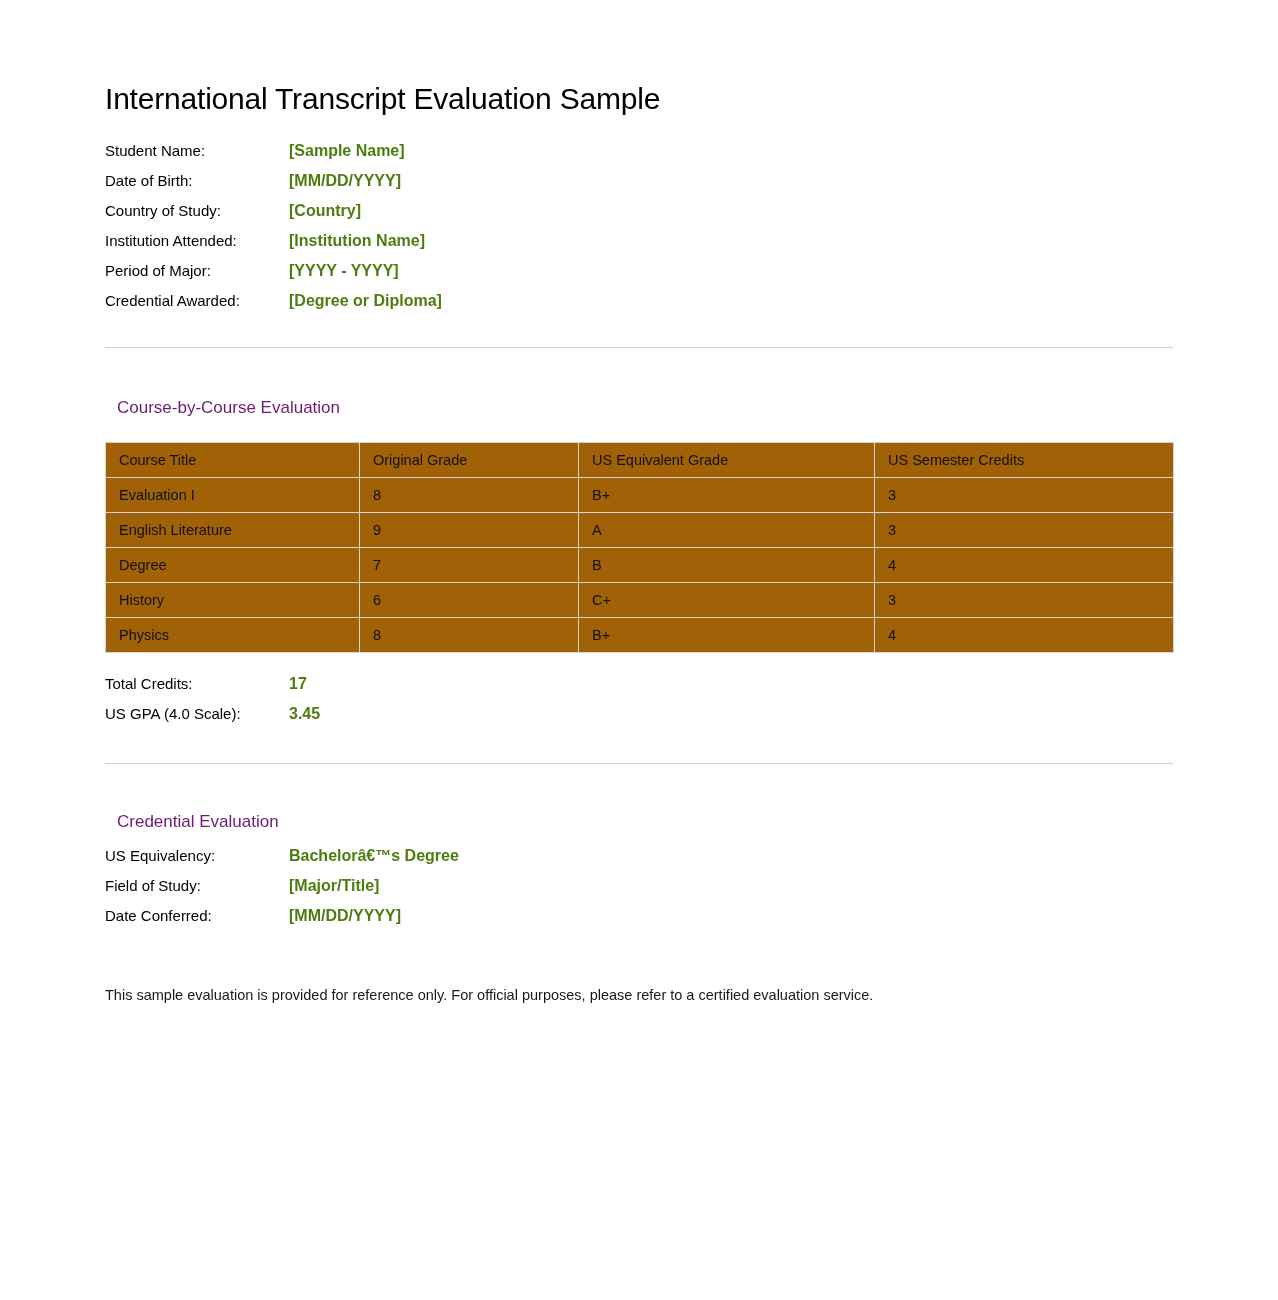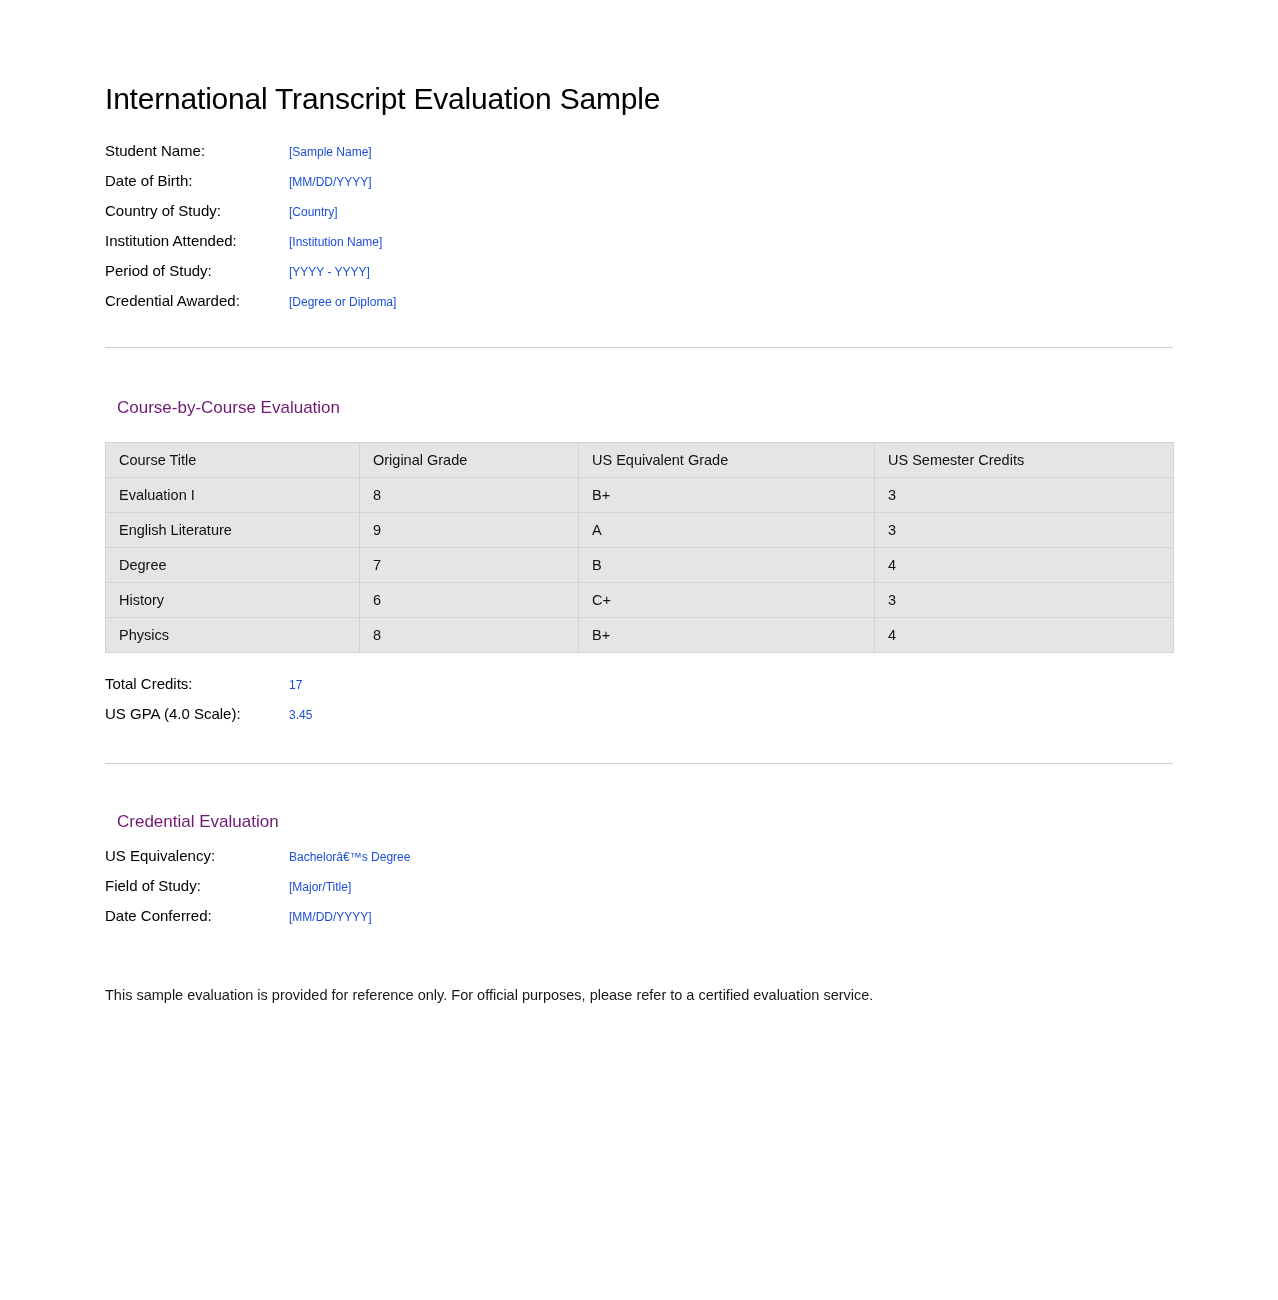--- a/index.html
+++ b/index.html
@@ -50,23 +50,23 @@
     height: 30px;
   }
   .info-label {
     font-size: 15px;
     font-weight: normal;
     width: 184px;
     flex: 0 0 184px;
     color: #000;
   }
   .info-value {
-    font-size: 12px;
-    font-weight: normal;
-    color: #1d4ed8;
+    font-size: 16px;
+    font-weight: bold;
+    color: #4d7c0f;
   }
 
   
   .divider {
     border: 0;
     border-top: 1px solid #cfcfcf;
     margin: 0;
     width: 1068px;
   }
   .divider.first { margin-top: 25px; }
@@ -92,21 +92,21 @@
   .eval-table th,
   .eval-table td {
     border: 1px solid #d4d4d4;
     text-align: left;
     font-size: 14.5px;
     font-weight: normal;
     color: #111;
     padding: 0 0 0 13px;
     height: 34px;
     vertical-align: middle;
-    background: #e5e5e5;
+    background: #a16207;
     overflow: hidden;
     white-space: nowrap;
   }
   .eval-table col.c0 { width: 254px; }
   .eval-table col.c1 { width: 219px; }
   .eval-table col.c2 { width: 296px; }
   .eval-table col.c3 { width: 299px; }
 
   
   .totals-block {
@@ -148,21 +148,21 @@
       </div>
       <div class="info-row">
         <span class="info-label">Country of Study:</span>
         <span class="info-value">[Country]</span>
       </div>
       <div class="info-row">
         <span class="info-label">Institution Attended:</span>
         <span class="info-value">[Institution Name]</span>
       </div>
       <div class="info-row">
-        <span class="info-label">Period of Study:</span>
+        <span class="info-label">Period of Major:</span>
         <span class="info-value">[YYYY - YYYY]</span>
       </div>
       <div class="info-row">
         <span class="info-label">Credential Awarded:</span>
         <span class="info-value">[Degree or Diploma]</span>
       </div>
     </div>
 
     <hr class="divider first">
 

